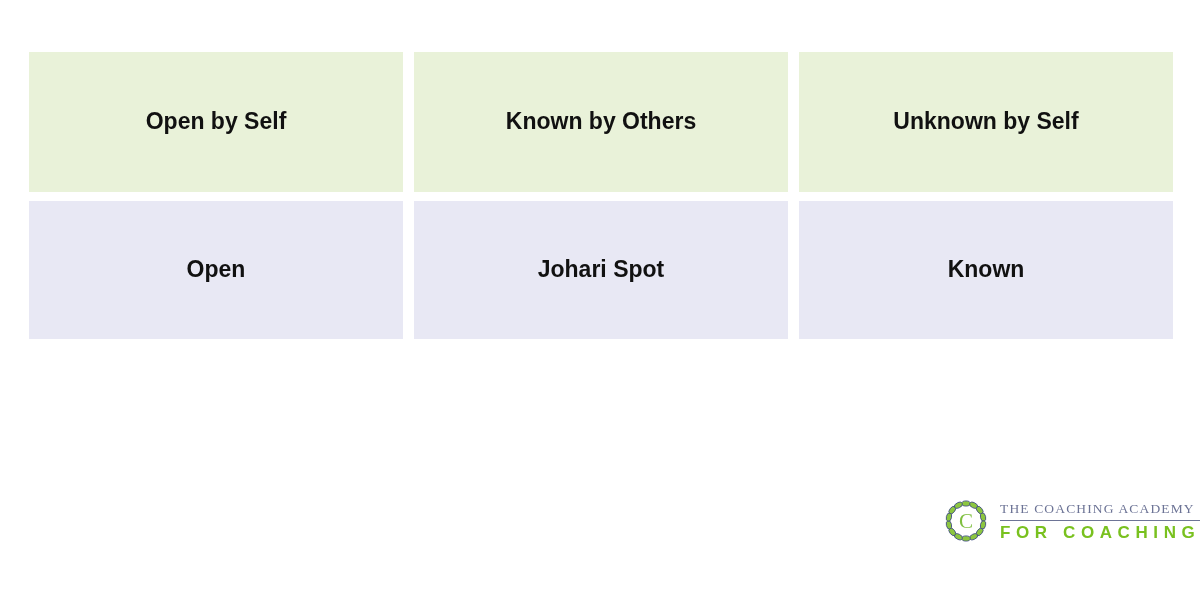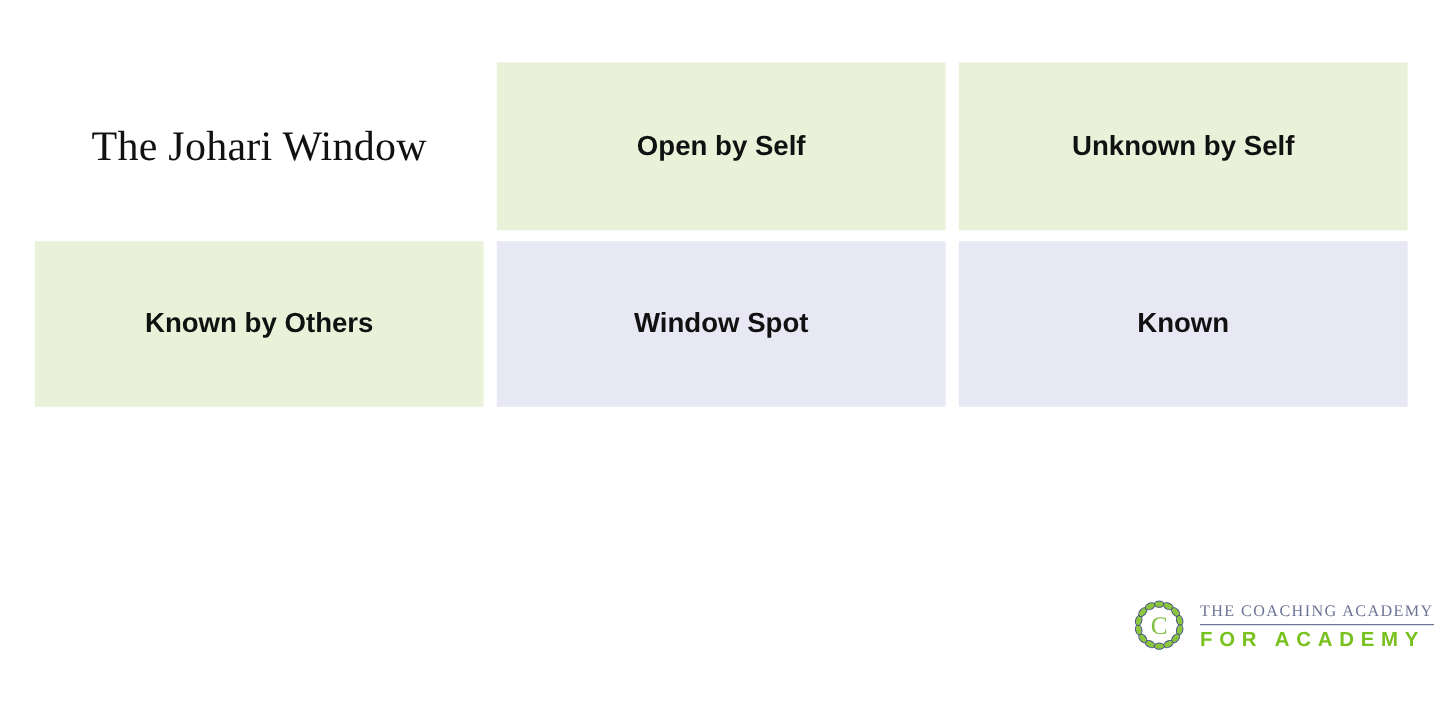--- a/index.html
+++ b/index.html
@@ -121,39 +121,39 @@
     color: #79c11f;
     white-space: nowrap;
     line-height: 1.05;
   }
 </style>
 </head>
 <body>
 
 <div class="johari-grid">
 
-  <div class="cell cell-title">
-    <span class="title-text">The Johari Window</span>
-  </div>
 
   <div class="cell cell-head">
     <span class="cell-label">Open by Self</span>
   </div>
 
   <div class="cell cell-head">
+    <span class="cell-label">Known by Others</span>
+  </div>
+
+  <div class="cell cell-head">
     <span class="cell-label">Unknown by Self</span>
   </div>
 
-  <div class="cell cell-head">
-    <span class="cell-label">Known by Others</span>
+  <div class="cell cell-quad">
+    <span class="cell-label">Open</span>
   </div>
 
-
   <div class="cell cell-quad">
-    <span class="cell-label">Window Spot</span>
+    <span class="cell-label">Johari Spot</span>
   </div>
 
 
   <div class="cell cell-quad">
     <span class="cell-label">Known</span>
   </div>
 
 
 </div>
 
@@ -175,16 +175,16 @@
         <ellipse cx="15.88" cy="42.21" rx="8.5" ry="5.2" fill="#8cc63f" stroke="#3f4a86" stroke-width="1.6" transform="rotate(282.86 15.88 42.21)"></ellipse>
         <ellipse cx="22.64" cy="28.18" rx="8.5" ry="5.2" fill="#8cc63f" stroke="#3f4a86" stroke-width="1.6" transform="rotate(308.57 22.64 28.18)"></ellipse>
         <ellipse cx="34.81" cy="18.47" rx="8.5" ry="5.2" fill="#8cc63f" stroke="#3f4a86" stroke-width="1.6" transform="rotate(334.29 34.81 18.47)"></ellipse>
       </g>
     <text x="50" y="50" text-anchor="middle" dominant-baseline="central" font-family="Liberation Serif, serif" font-size="42" fill="#7fbf3f">C</text>
   </svg>
 
   <div class="logo-text">
     <div class="logo-top">THE COACHING ACADEMY</div>
     <div class="logo-rule"></div>
-    <div class="logo-bottom">FOR ACADEMY</div>
+    <div class="logo-bottom">FOR COACHING</div>
   </div>
 
 </div>
 
 </body></html>

